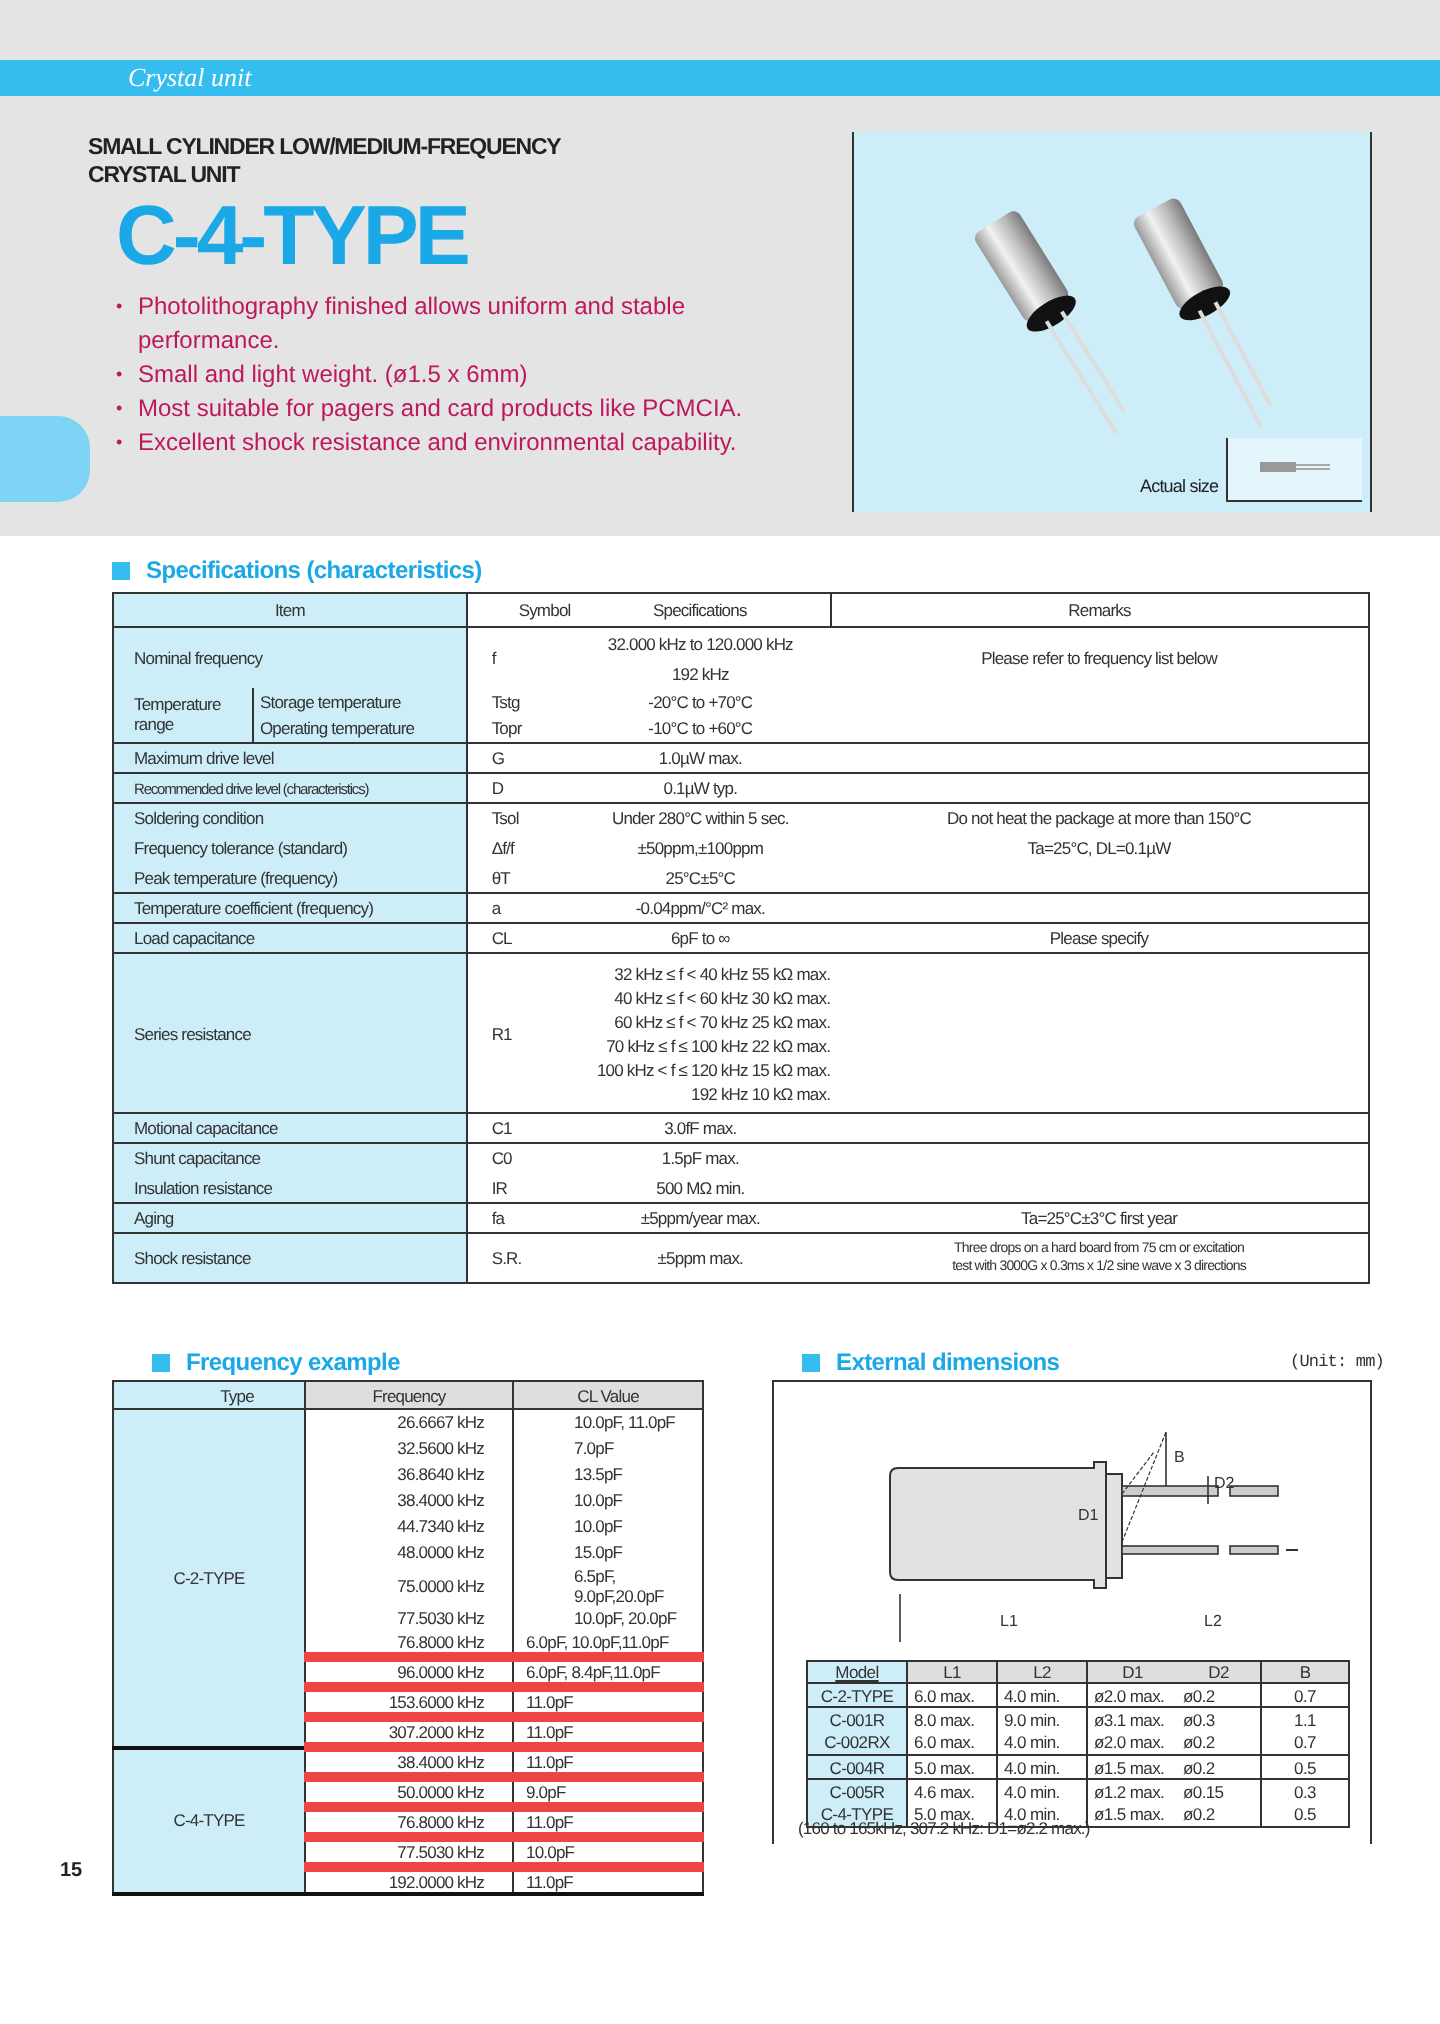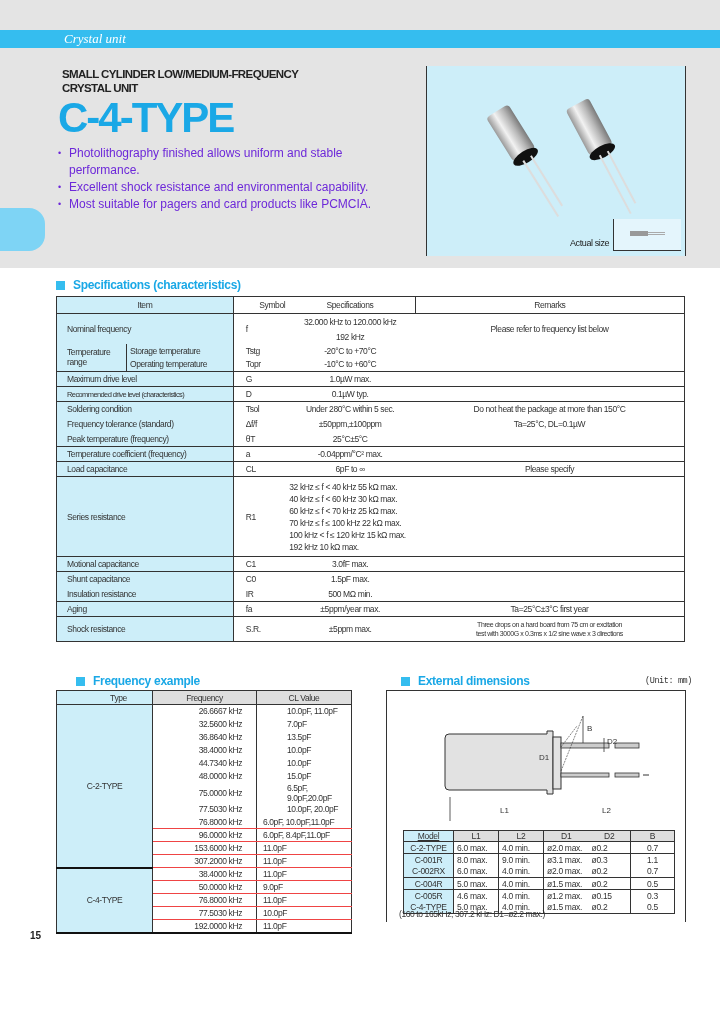--- a/index.html
+++ b/index.html
@@ -3,24 +3,24 @@
 <meta charset="utf-8">
 <style>
   * { box-sizing: border-box; margin: 0; padding: 0; }
   html, body { width: 720px; height: 1012px; background: #ffffff; overflow: hidden; }
   body { font-family: "Liberation Sans", sans-serif; color: #222; position: relative; }
 
   .hero { position: absolute; left: 0; top: 0; width: 720px; height: 268px; background: #e4e4e4; }
   .topbar { position: absolute; left: 0; top: 30px; width: 720px; height: 18px; background: #35bdef; }
   .topbar-title { position: absolute; left: 64px; top: 1px; font-family: "Liberation Serif", serif; font-style: italic; font-size: 13px; color: #fff; }
 
-  .subtitle { position: absolute; left: 62px; top: 67px; font-size: 11.5px; line-height: 14px; letter-spacing: -0.6px; color: #222; font-weight: bold; }
+  .subtitle { position: absolute; left: 44px; top: 67px; font-size: 11.5px; line-height: 14px; letter-spacing: -0.6px; color: #222; font-weight: bold; }
   .bigtitle { position: absolute; left: 58px; top: 95px; font-size: 42px; font-weight: bold; color: #1aa8e6; letter-spacing: -2px; line-height: 46px; }
 
-  .bullets { position: absolute; left: 58px; top: 145px; width: 340px; list-style: none; font-size: 12px; line-height: 17px; color: #6d28d9; }
+  .bullets { position: absolute; left: 58px; top: 145px; width: 340px; list-style: none; font-size: 12px; line-height: 17px; color: #be185d; }
   .bullets li { position: relative; padding-left: 11px; }
   .bullets li::before { content: "\2022"; position: absolute; left: 0; top: 0; font-size: 9px; }
 
   .side-tab { position: absolute; left: 0; top: 208px; width: 45px; height: 43px; background: #7ed4f5; border-radius: 0 16px 16px 0; }
 
   .photo-box { position: absolute; left: 426px; top: 66px; width: 260px; height: 190px; background: #cdeef9; border-left: 1px solid #333; border-right: 1px solid #333; }
   .crystal { position: absolute; }
   .actual-label { position: absolute; left: 143px; top: 172px; font-size: 9px; letter-spacing: -0.4px; color: #222; }
   .actual-box { position: absolute; left: 186px; top: 153px; width: 68px; height: 32px; background: #e4f5fc; border-left: 1px solid #333; border-bottom: 1px solid #333; }
 
@@ -33,27 +33,27 @@
   .spec th { height: 17px; border: 1px solid #333; }
   .spec th.item-h { background: #cdeef9; }
   .spec td { padding: 1px 4px; }
   .spec td.item { background: #cdeef9; border-left: 1px solid #333; border-right: 1px solid #333; padding-left: 10px; }
   .spec td.sym { padding-left: 12px; }
   .spec td.spc { text-align: center; }
   .spec td.rem { text-align: center; border-right: 1px solid #333; }
   .spec tr.gtop td { border-top: 1px solid #333; }
   .spec tr.last td { border-bottom: 1px solid #333; }
   .spec td.sub { border-left: 1px solid #333; padding-left: 3px; }
-  .spec td.sres { text-align: left; padding-right: 0; }
+  .spec td.sres { text-align: right; padding-right: 0; }
   .spec .sres-line { display: block; line-height: 12px; }
 
   .freq { position: absolute; left: 56px; top: 690px; width: 296px; font-size: 8.5px; letter-spacing: -0.4px; color: #333; }
   .freq th { font-weight: normal; height: 14px; border: 1px solid #333; background: #dedede; }
   .freq th.type-h { background: #cdeef9; padding-left: 28px; }
-  .freq td { height: 13px; padding: 0 3px; border-bottom: 1px solid #ef4444; }
+  .freq td { height: 13px; padding: 0 3px; border-bottom: 5px solid #ef4444; }
   .freq td.type { background: #cdeef9; text-align: center; border-left: 1px solid #333; border-right: 1px solid #333; border-bottom: 2px solid #111; }
   .freq td.f { text-align: right; padding-right: 14px; width: 104px; border-right: 1px solid #333; }
   .freq td.c { padding-left: 6px; border-right: 1px solid #333; }
   .freq tr.nob td.f, .freq tr.nob td.c { border-bottom: none; padding-left: 30px; }
 
   .unit { position: absolute; left: 645px; top: 676px; font-size: 8.5px; letter-spacing: -0.4px; color: #333; font-family: Liberation Mono, monospace; }
   .dim-box { position: absolute; left: 386px; top: 690px; width: 300px; height: 232px; border: 1px solid #333; border-bottom: none; background: #fff; }
   .dim-tbl { position: absolute; left: 16px; top: 139px; width: 272px; font-size: 8.5px; letter-spacing: -0.3px; color: #333; }
   .dim-tbl th { font-weight: normal; height: 11px; background: #dedede; border: 1px solid #333; }
   .dim-tbl th.model-h { background: #cdeef9; text-decoration: underline; }
@@ -74,22 +74,23 @@
     <span class="topbar-title">Crystal unit</span>
   </div>
   <div class="side-tab"></div>
   <div class="subtitle">
     <div>SMALL CYLINDER LOW/MEDIUM-FREQUENCY</div>
     <div>CRYSTAL UNIT</div>
   </div>
   <div class="bigtitle">C-4-TYPE</div>
   <ul class="bullets">
     <li>Photolithography finished allows uniform and stable performance.</li>
+    <li>Small and light weight. (ø1.5 x 6mm)</li>
+    <li>Most suitable for pagers and card products like PCMCIA.</li>
     <li>Excellent shock resistance and environmental capability.</li>
-    <li>Most suitable for pagers and card products like PCMCIA.</li>
   </ul>
 
   <div class="photo-box">
     <svg class="crystal" width="260" height="190" viewBox="0 0 260 190">
       <defs>
         <linearGradient id="can" x1="0" y1="0" x2="1" y2="0">
           <stop offset="0" stop-color="#9a9a9a"></stop>
           <stop offset="0.35" stop-color="#f2f2f2"></stop>
           <stop offset="0.7" stop-color="#b8b8b8"></stop>
           <stop offset="1" stop-color="#7a7a7a"></stop>

